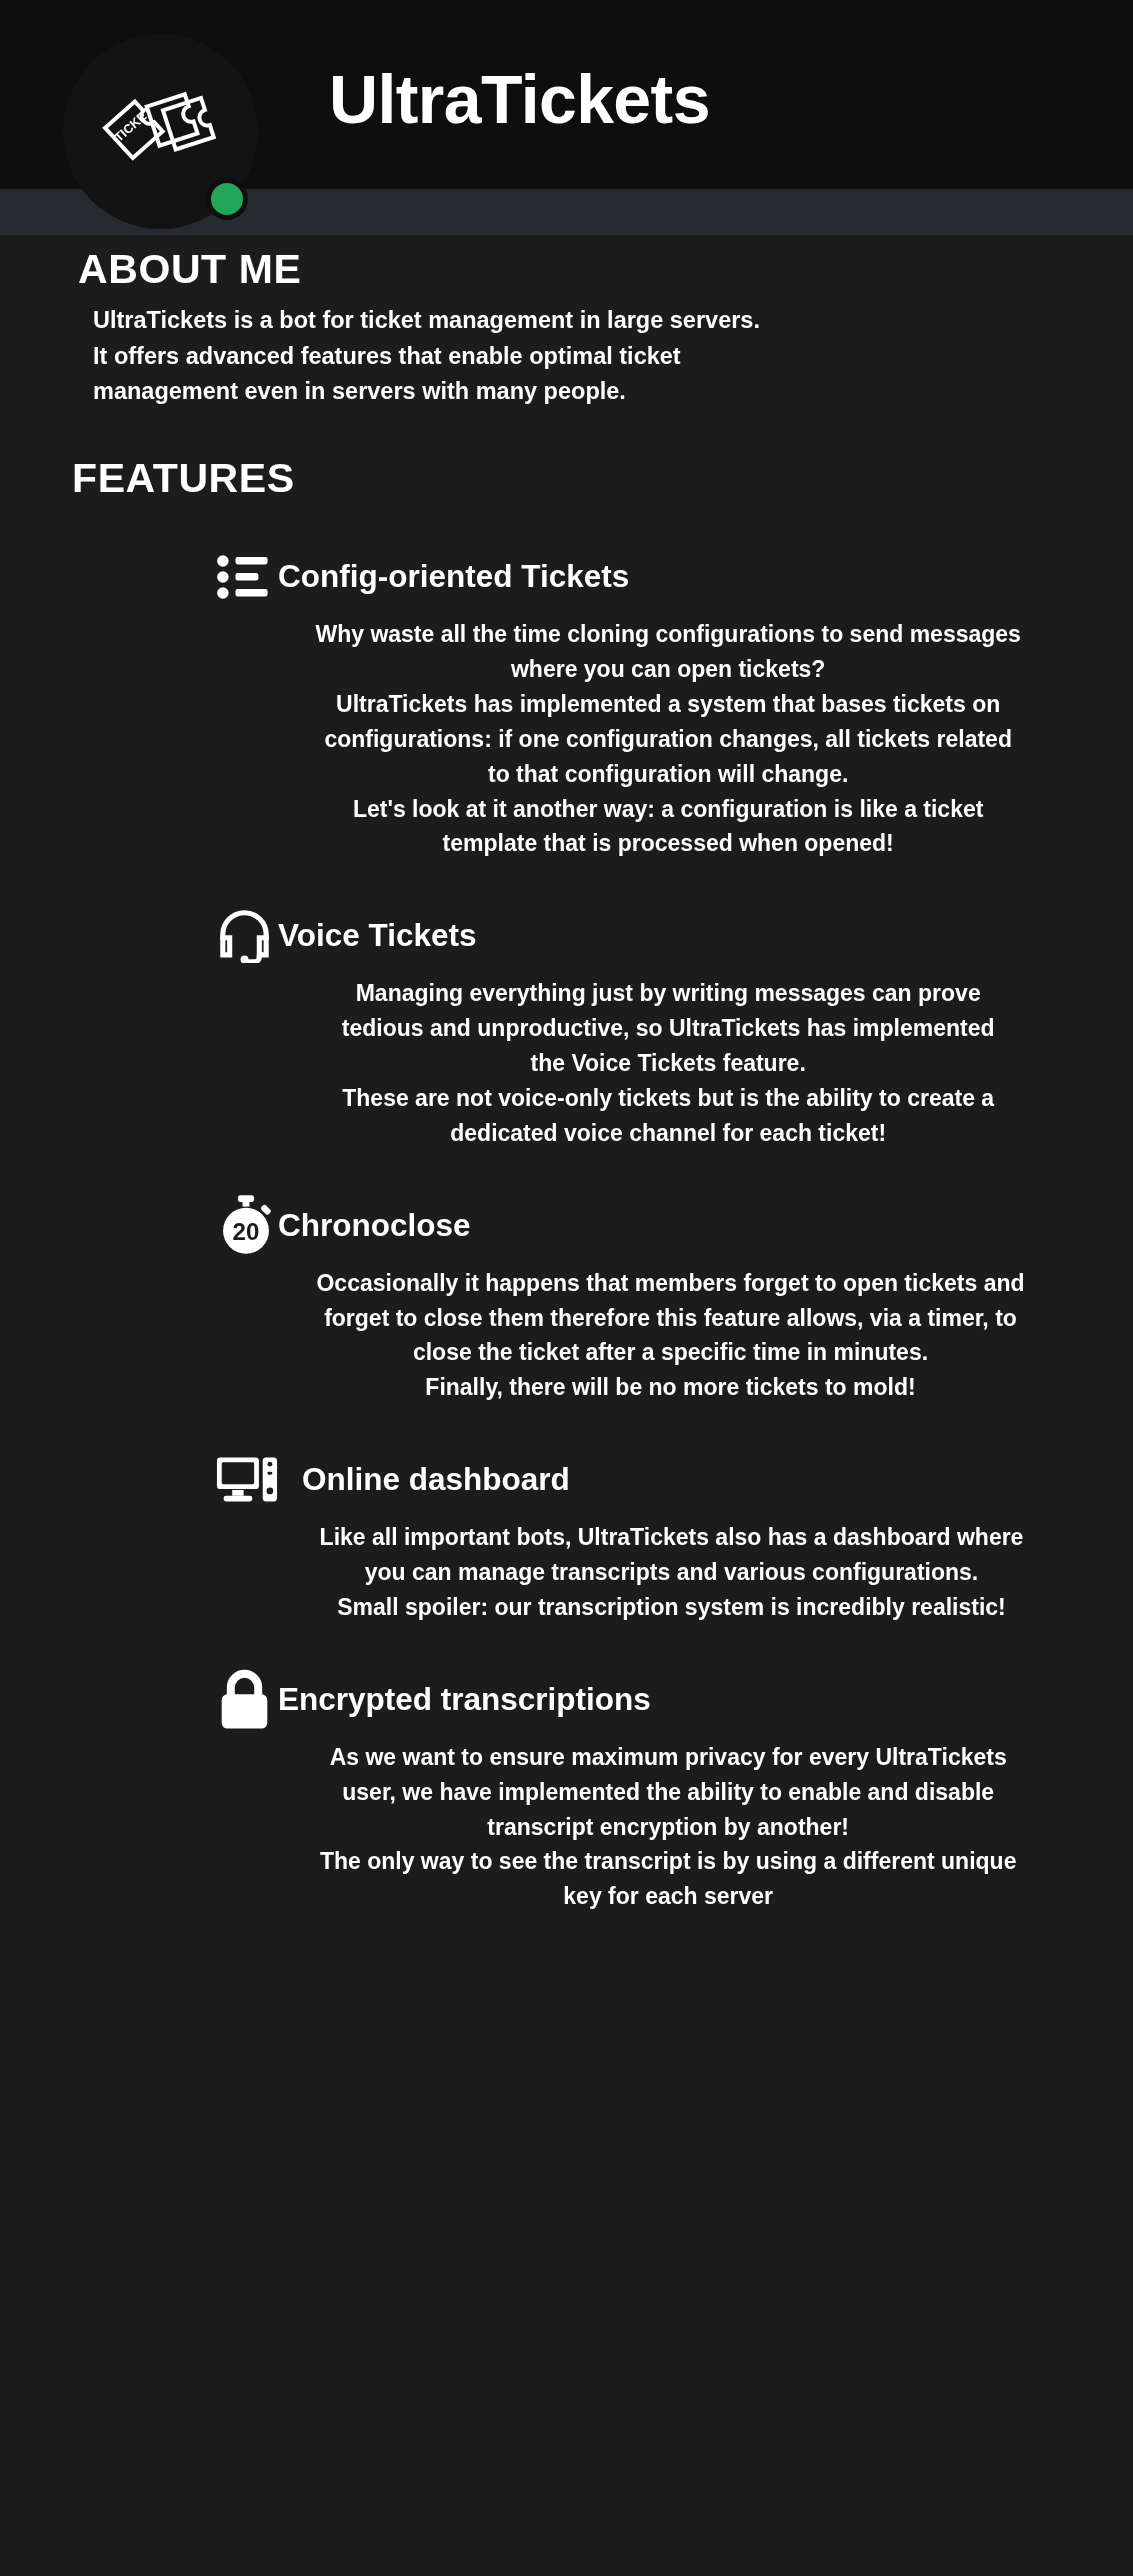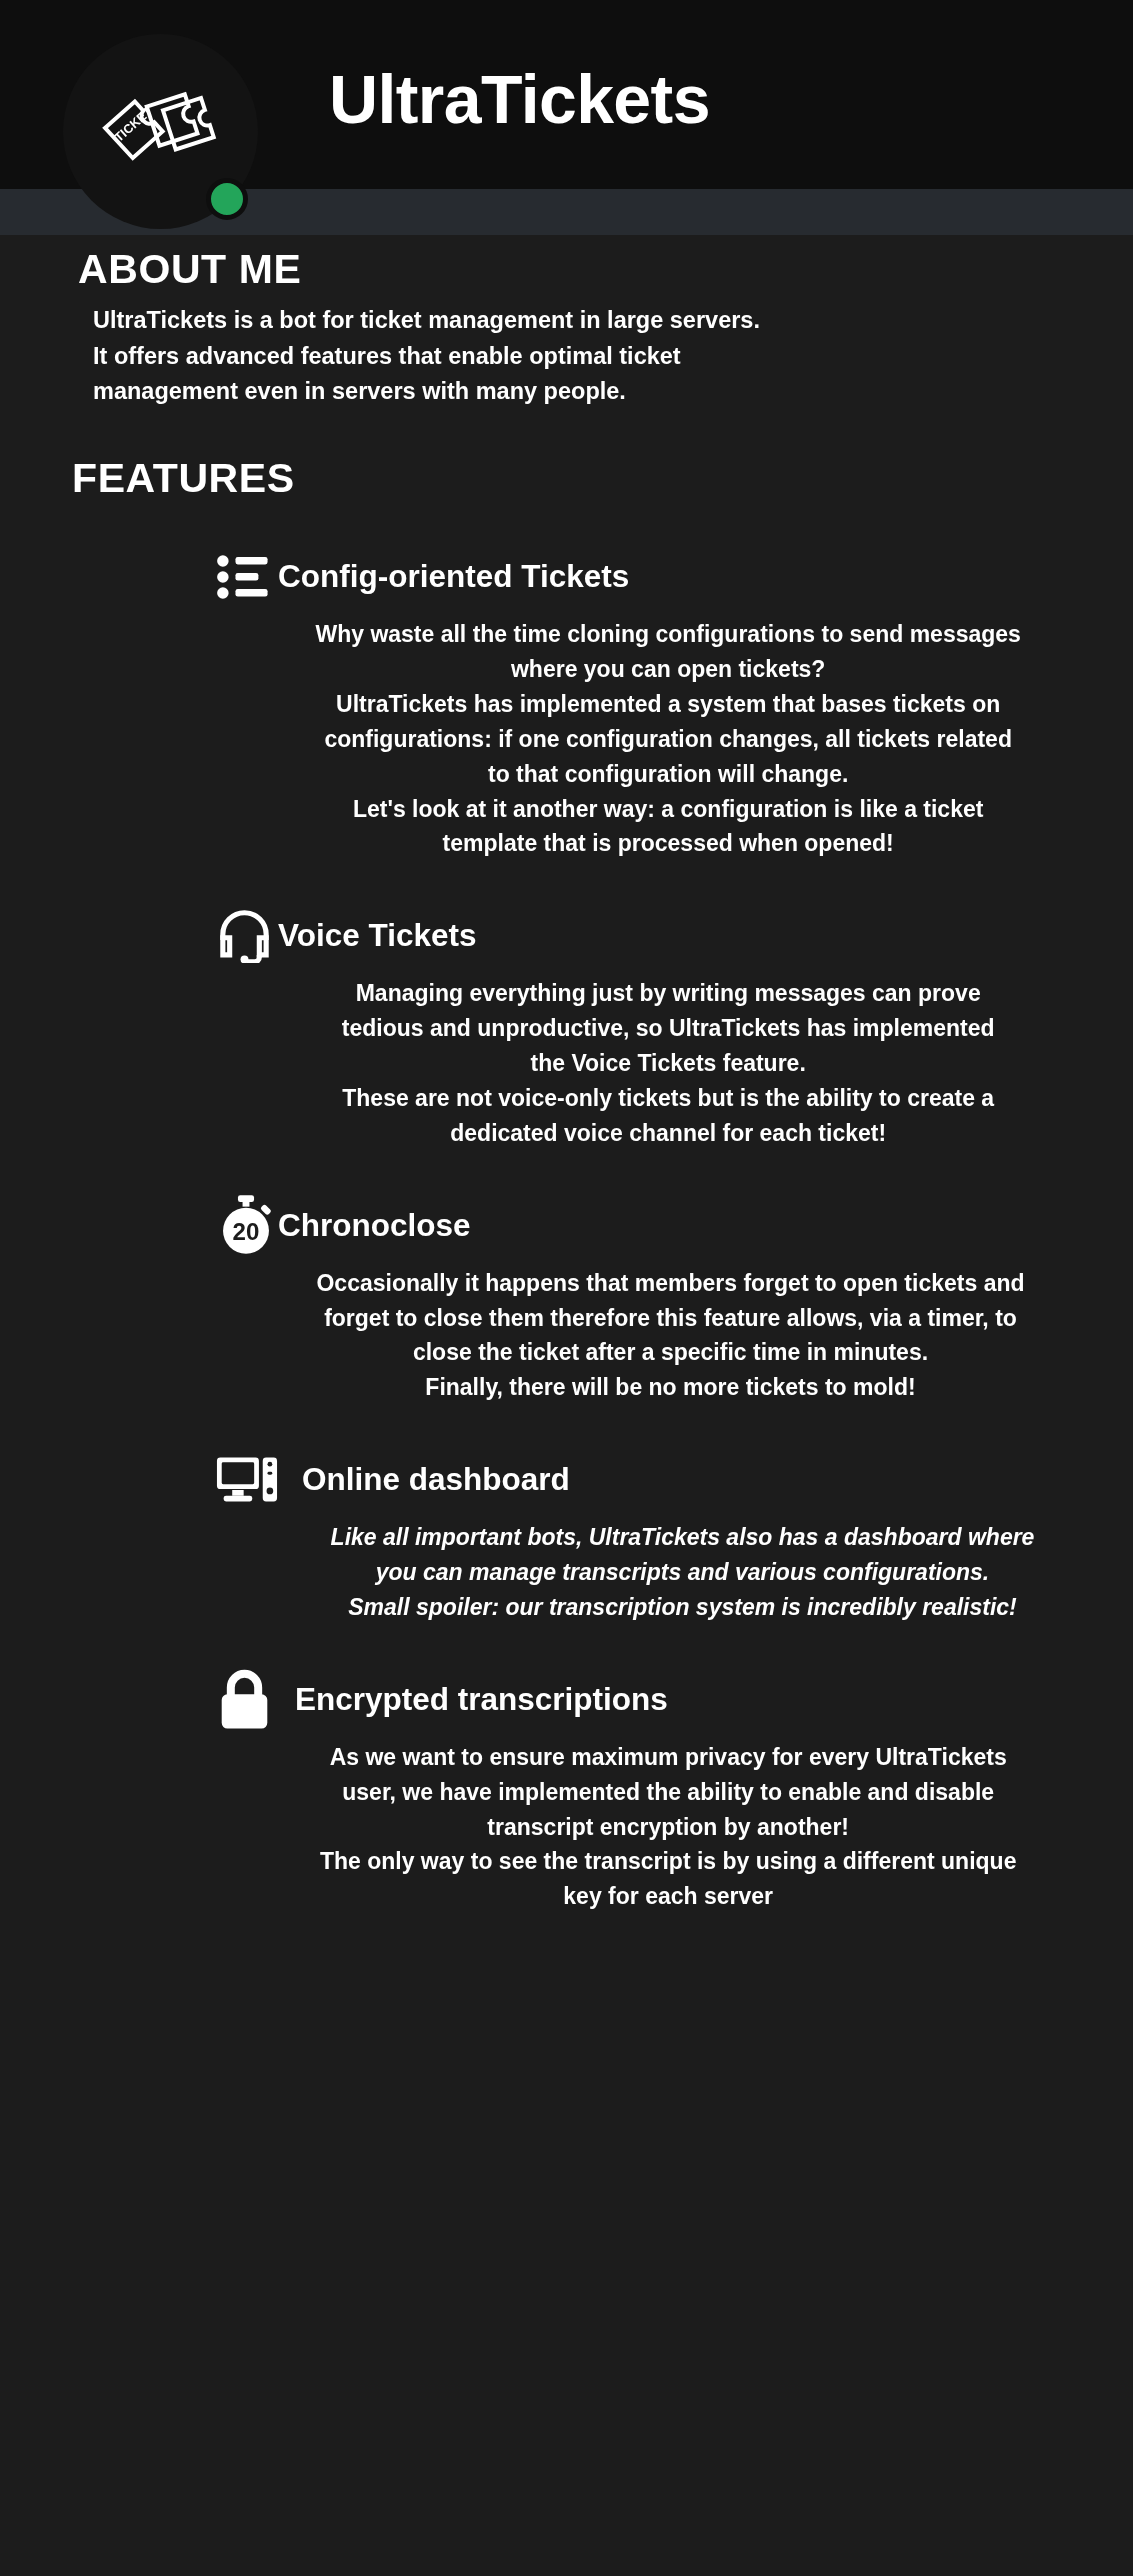--- a/index.html
+++ b/index.html
@@ -124,22 +124,22 @@
     text-align: center;
   }
   .feature-body p { margin-bottom: 0px; }
   .feature-body b { font-weight: bold; }
 
   
   .f-config .feature-body { margin-left: 5.7px; }
   .f-voice .feature-body { margin-left: 5.7px; }
   .f-chrono .feature-body { margin-left: 8px; }
   .f-dash .feature-head { gap: 24px; }
-  .f-dash .feature-body { margin-left: 20px; font-style: italic; }
-  .f-enc .feature-head { gap: 17px; }
+  .f-dash .feature-body { margin-left: 9px; }
+  .f-enc .feature-head { }
   .f-enc .feature-body { margin-left: 5.7px; }
 </style>
 </head>
 <body>
 
 <div class="page">
 
   <div class="header">
     <div class="header-band"></div>
 

